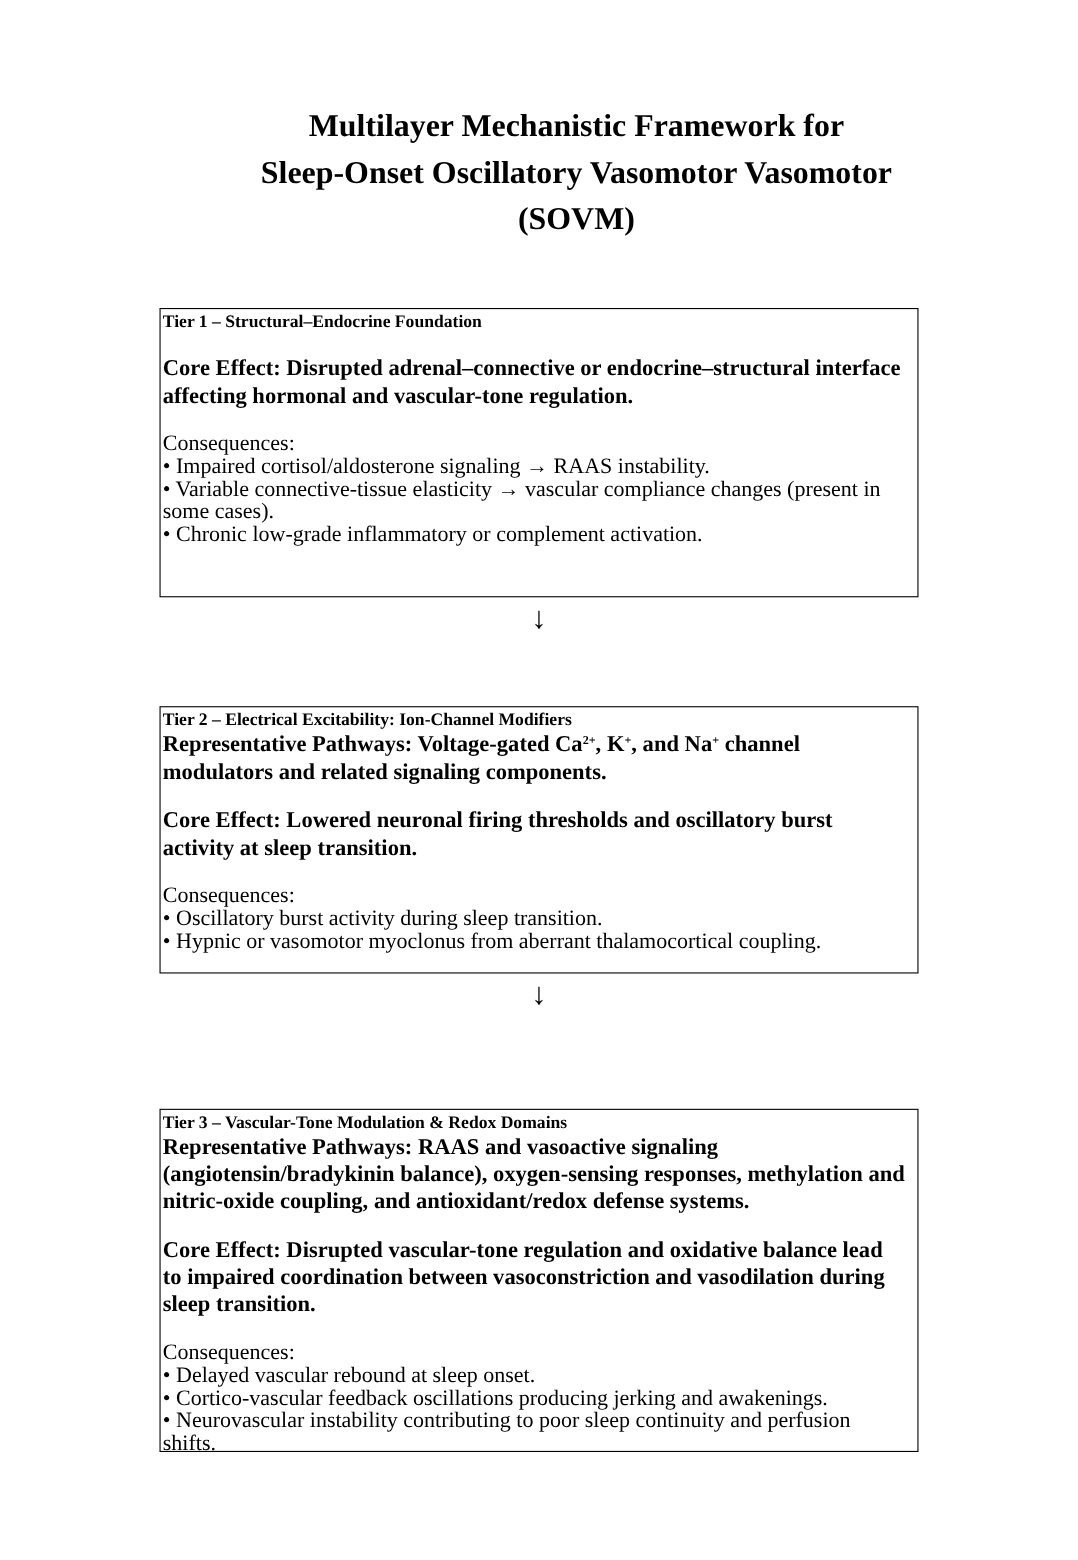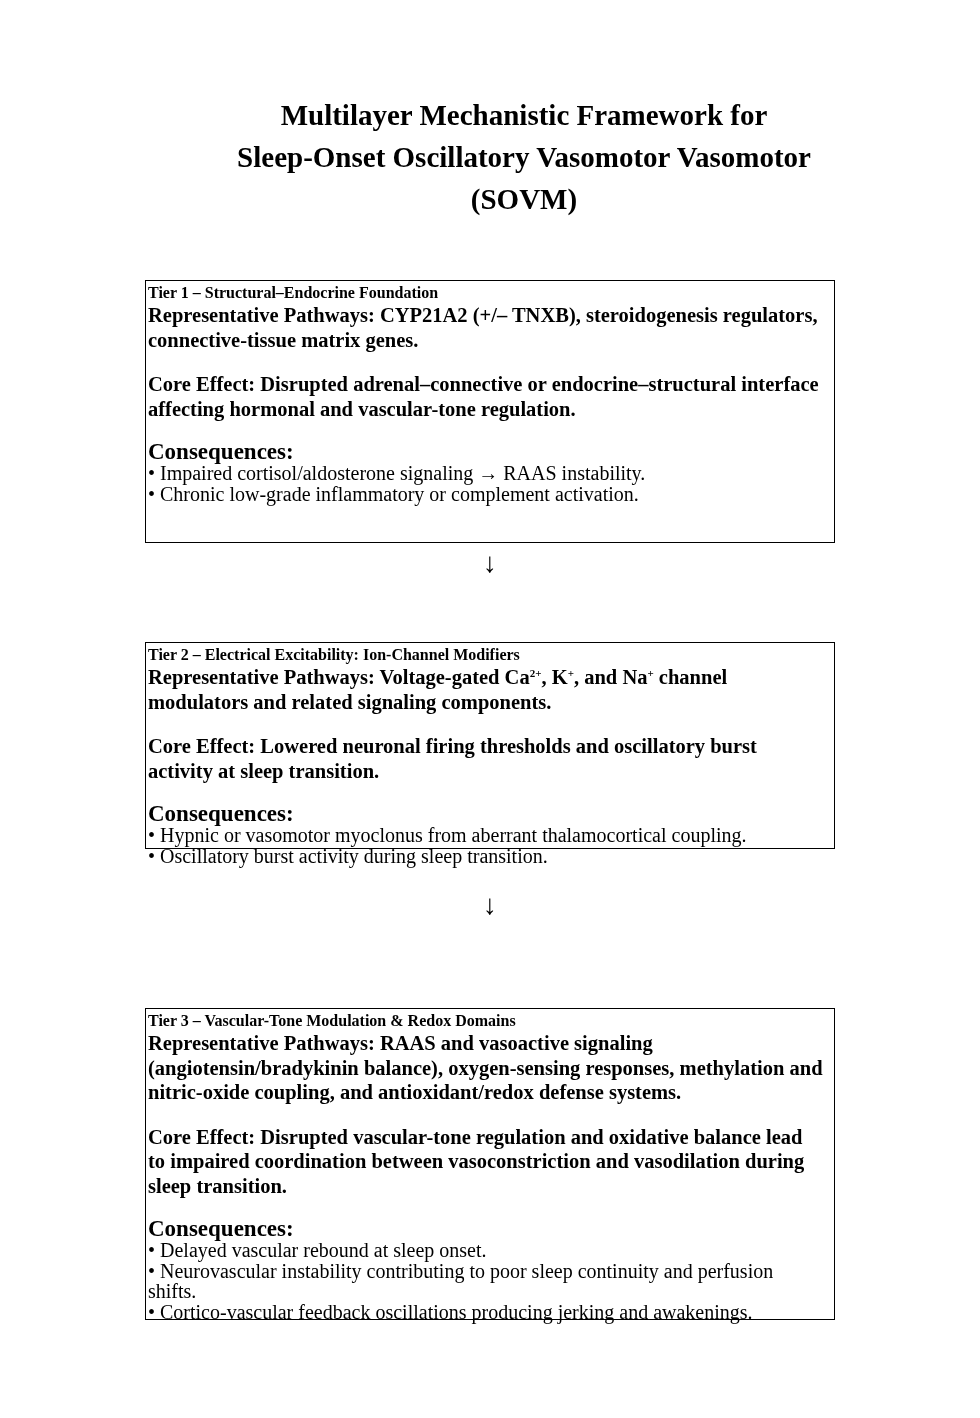--- a/index.html
+++ b/index.html
@@ -2,63 +2,63 @@
 <html><head>
 <meta charset="utf-8">
 <style>
   html, body { margin: 0; padding: 0; background: #ffffff; }
   body { width: 980px; height: 1418px; position: relative; font-family: "Liberation Serif", serif; color: #000; }
   .title { position: absolute; top: 94px; left: 0; width: 980px; text-align: center; font-weight: bold; font-size: 29px; line-height: 42px; padding-left: 34px; }
   .tier { position: absolute; left: 145px; width: 690px; border: 1.5px solid #000; box-sizing: border-box; padding: 2px 11px 0 2px; }
   .tier-label { font-weight: bold; font-size: 16px; line-height: 20px; }
   .big { font-weight: bold; font-size: 20.5px; line-height: 24.5px; }
   .gap { height: 20px; }
-  .cons-head { font-weight: bold; font-size: 23px; line-height: 22px; }
+  .cons-head { font-weight: normal; font-size: 20px; line-height: 22px; }
   .bullet { font-size: 20px; line-height: 20.5px; }
   .arrow { position: absolute; left: 0; width: 980px; text-align: center; font-size: 28px; line-height: 30px; }
   sup { font-size: 11px; vertical-align: 7px; line-height: 0; }
 </style>
 </head>
 <body>
 
 <div class="title">
   <div>Multilayer Mechanistic Framework for</div>
   <div>Sleep-Onset Oscillatory Vasomotor Vasomotor</div>
   <div>(SOVM)</div>
 </div>
 
 <div class="tier" style="top:280px; height:263px;">
   <div class="tier-label">Tier 1 – Structural–Endocrine Foundation</div>
-  <div class="big">Representative Pathways: CYP21A2 (+/– TNXB), steroidogenesis regulators, connective-tissue matrix genes.</div>
   <div class="gap"></div>
   <div class="big">Core Effect: Disrupted adrenal–connective or endocrine–structural interface affecting hormonal and vascular-tone regulation.</div>
   <div class="gap"></div>
   <div class="cons-head">Consequences:</div>
   <div class="bullet">• Impaired cortisol/aldosterone signaling → RAAS instability.</div>
+  <div class="bullet">• Variable connective-tissue elasticity → vascular compliance changes (present in some cases).</div>
   <div class="bullet">• Chronic low-grade inflammatory or complement activation.</div>
 </div>
 
 <div class="arrow" style="top:548px;">↓</div>
 
-<div class="tier" style="top:642px; height:207px;">
+<div class="tier" style="top:642px; height:243px;">
   <div class="tier-label">Tier 2 – Electrical Excitability: Ion-Channel Modifiers</div>
   <div class="big"><span>Representative Pathways: Voltage-gated Ca</span><sup>2+</sup><span>, K</span><sup>+</sup><span>, and Na</span><sup>+</sup><span> channel modulators and related signaling components.</span></div>
   <div class="gap"></div>
   <div class="big">Core Effect: Lowered neuronal firing thresholds and oscillatory burst activity at sleep transition.</div>
   <div class="gap"></div>
   <div class="cons-head">Consequences:</div>
+  <div class="bullet">• Oscillatory burst activity during sleep transition.</div>
   <div class="bullet">• Hypnic or vasomotor myoclonus from aberrant thalamocortical coupling.</div>
-  <div class="bullet">• Oscillatory burst activity during sleep transition.</div>
 </div>
 
 <div class="arrow" style="top:890px;">↓</div>
 
 <div class="tier" style="top:984px; height:312px;margin-top:24px;">
   <div class="tier-label">Tier 3 – Vascular-Tone Modulation &amp; Redox Domains</div>
   <div class="big">Representative Pathways: RAAS and vasoactive signaling (angiotensin/bradykinin balance), oxygen-sensing responses, methylation and nitric-oxide coupling, and antioxidant/redox defense systems.</div>
   <div class="gap"></div>
   <div class="big">Core Effect: Disrupted vascular-tone regulation and oxidative balance lead to impaired coordination between vasoconstriction and vasodilation during sleep transition.</div>
   <div class="gap"></div>
   <div class="cons-head">Consequences:</div>
   <div class="bullet">• Delayed vascular rebound at sleep onset.</div>
+  <div class="bullet">• Cortico-vascular feedback oscillations producing jerking and awakenings.</div>
   <div class="bullet">• Neurovascular instability contributing to poor sleep continuity and perfusion shifts.</div>
-  <div class="bullet">• Cortico-vascular feedback oscillations producing jerking and awakenings.</div>
 </div>
 
 </body></html>

